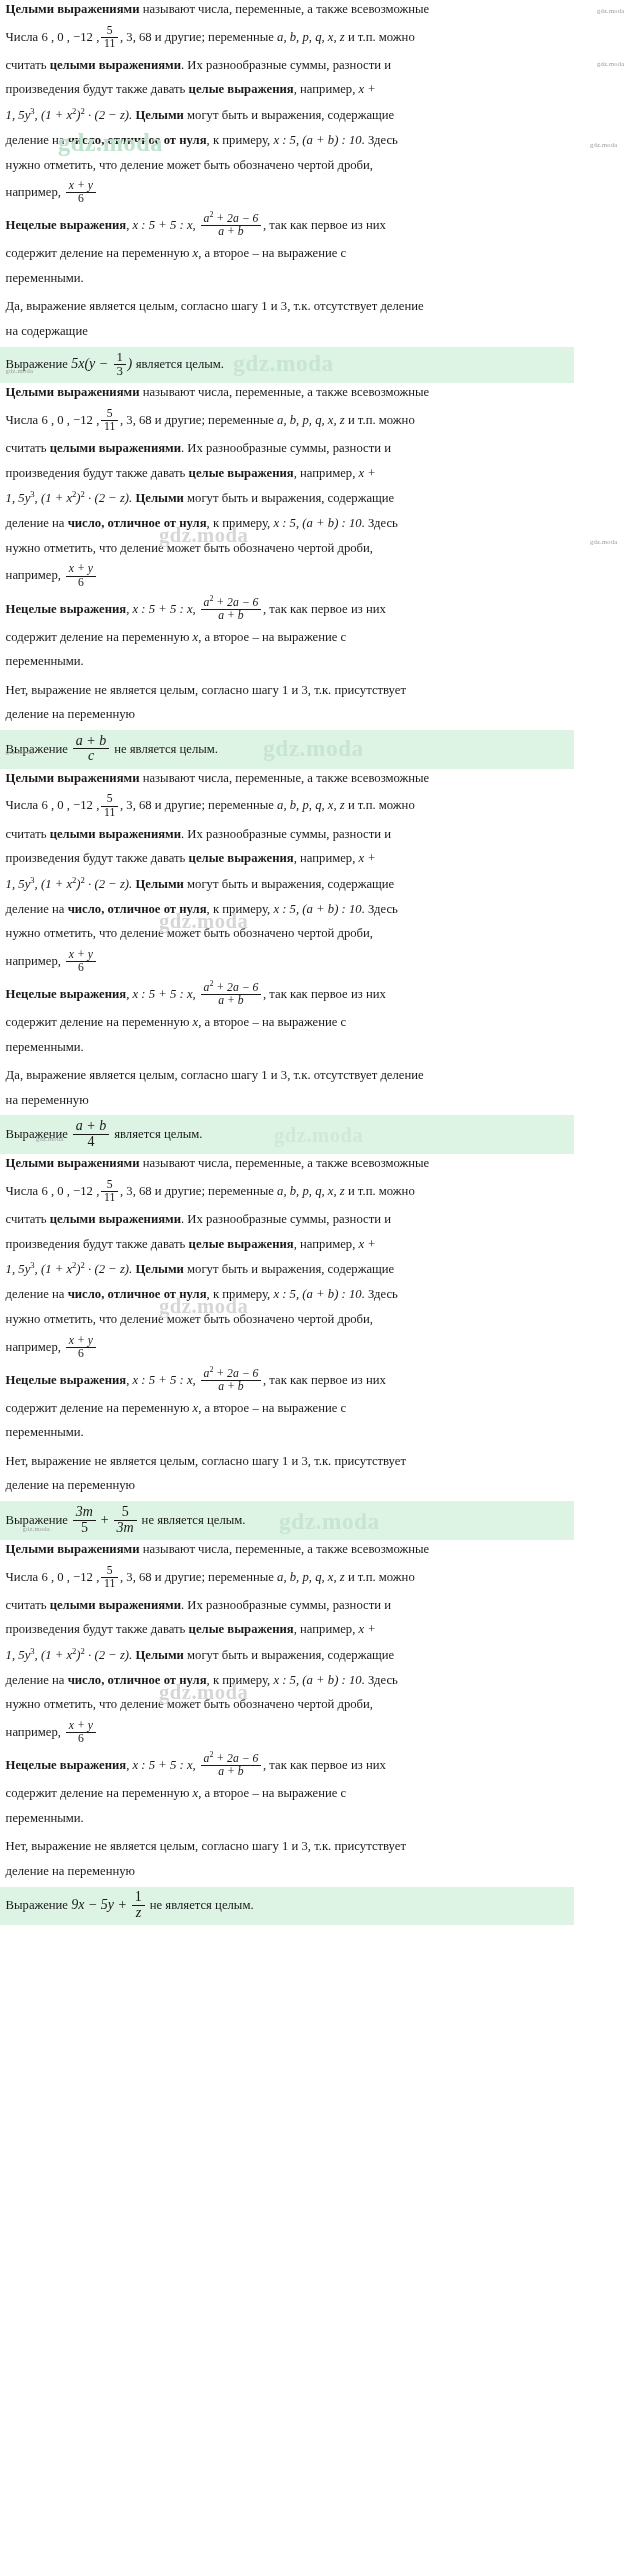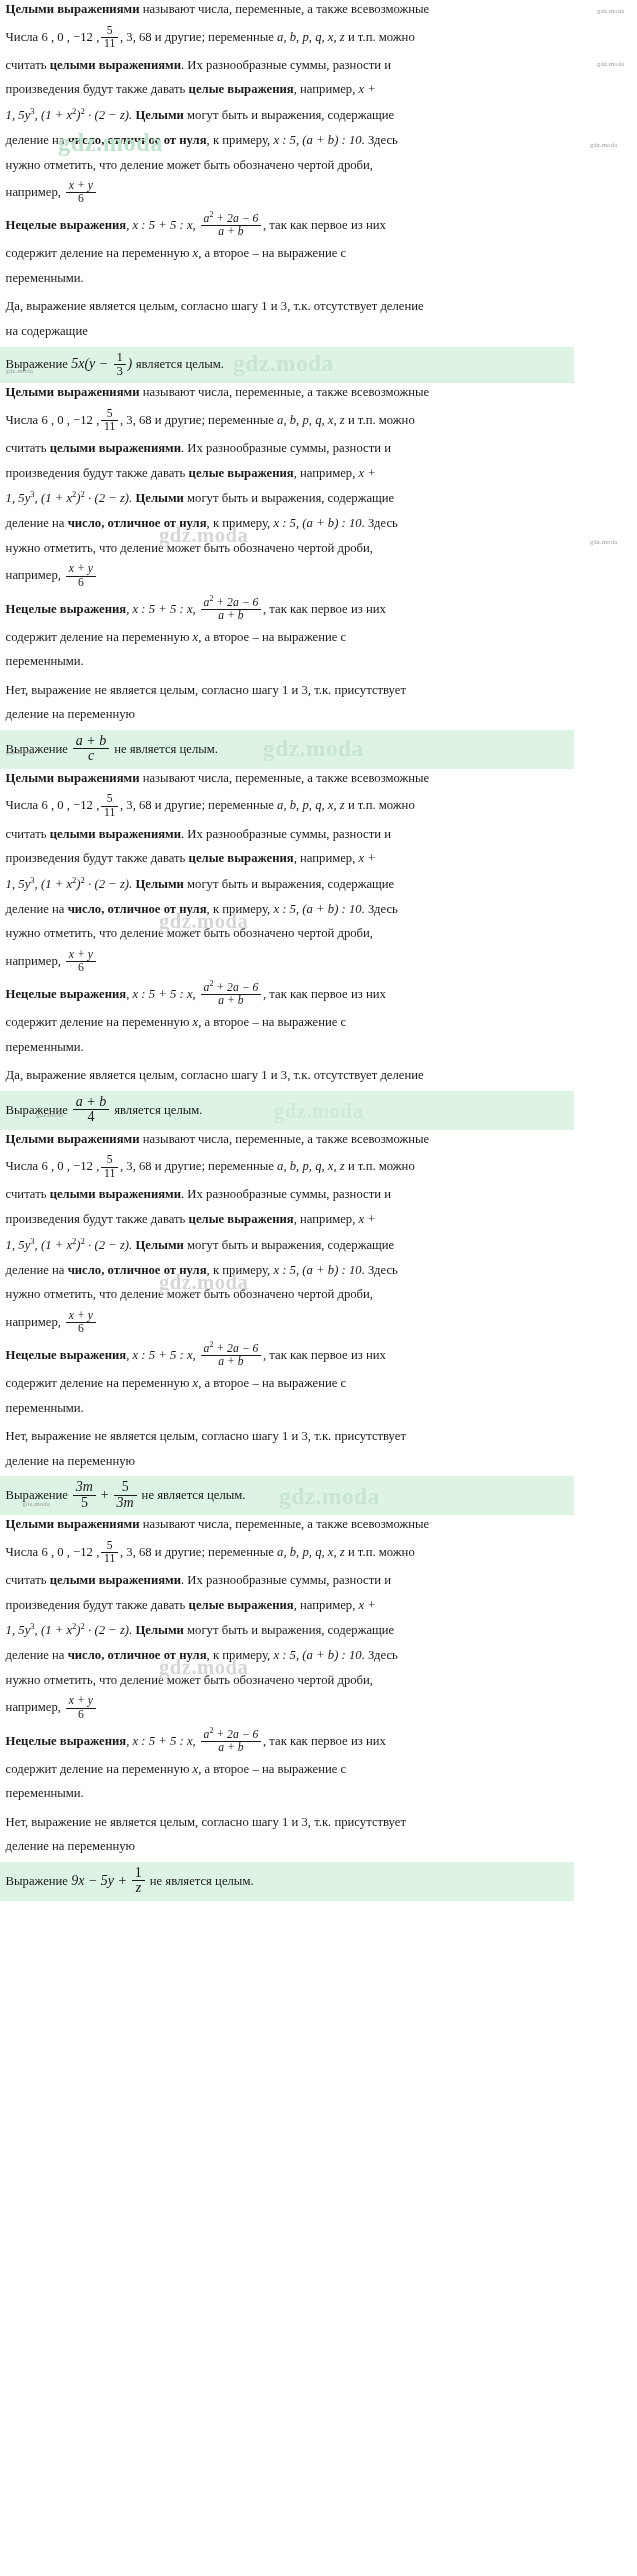--- a/index.html
+++ b/index.html
@@ -161,20 +161,21 @@
       <p class="t">переменными.</p>
     </div>
     <span class="wm grey" style="top:141px; left:159px;">gdz.moda</span>
   </div>
 
   <div class="spacer"></div>
 
   <div class="unit">
     <div class="block">
       <p class="t">Да, выражение является целым, согласно шагу 1 и 3, т.к. отсутствует деление</p>
+      <p class="t">на переменную</p>
     </div>
     <div class="answer">
       <span>Выражение</span>
       <span class="frac big mi"><span class="num">a + b</span><span class="den up">4</span></span>
       <span>является целым.</span>
       <span class="wm big2" style="top:3.8px; left:274px;">gdz.moda</span>
       <span class="wm small" style="top:19px; left:36px;">gdz.moda</span>
     </div>
   </div>
 

